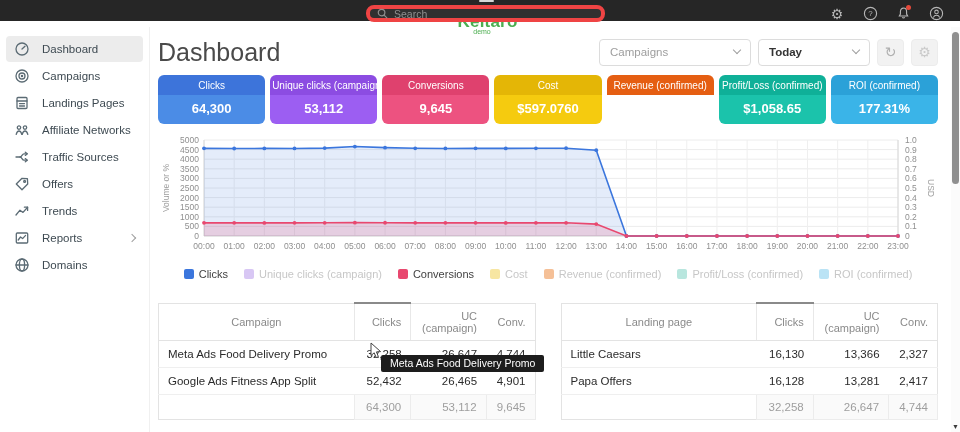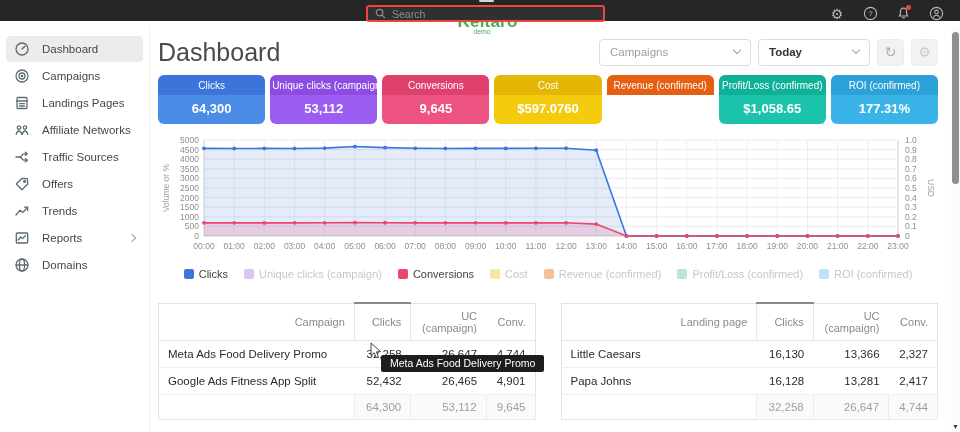--- a/index.html
+++ b/index.html
@@ -8,21 +8,21 @@
   .stage { position:relative; width:960px; height:432px; background:#fff; }
 
   
   .topbar { position:absolute; top:0; left:0; width:960px; height:21px;
     background:#262626; display:flex; align-items:center; z-index:40;flex-direction:column; }
   .burger { margin-left:13px; display:flex; flex-direction:column; gap:3px; cursor:pointer; }
   .burger i { display:block; width:15px; height:2px; background:#d6d6d6; border-radius:1px; }
   .logo { color:#4cae50; font-size:17px; font-weight:bold; margin-left:15px; letter-spacing:.2px; }
   .logo-sub { color:#4cae50; font-size:7px; margin-left:4px; margin-bottom:7px; align-self:center; position:relative; top:-4px; }
   .searchbox { position:absolute; left:366px; top:5px; width:239px; height:17px;
-    background:#303030; border:2px solid #ef4444; border-radius:3px;
+    background:#303030; border:4px solid #ef4444; border-radius:8px;
     display:flex; align-items:center; padding:0 7px; }
   .searchbox svg { flex:0 0 auto; }
   .searchbox input { background:transparent; border:none; outline:none; color:#bdbdbd;
     font-size:10.5px; margin-left:6px; width:100%; font-family:"Liberation Sans",sans-serif; }
   .searchbox input::placeholder { color:#8f8f8f; }
   .tb-icons { position:absolute; right:16px; top:0; height:27px; display:flex; align-items:center; gap:17px; }
   .tb-ic { position:relative; width:16px; height:16px; display:flex; align-items:center; justify-content:center;
     color:#b6b6b6; font-size:14px; cursor:pointer; }
   .bell-dot { position:absolute; top:-1px; right:0px; width:5px; height:5px; background:#e5493a; border-radius:50%; }
 
@@ -62,21 +62,21 @@
   .chartwrap { margin-top:8px; }
   .legend { display:flex; justify-content:center; gap:16px; margin-top:2px; font-size:11px; }
   .leg-item { display:flex; align-items:center; cursor:pointer; }
   .leg-sq { width:10px; height:10px; border-radius:2px; margin-right:5px; }
   .leg-item .t { color:#424242; }
   .leg-item.inactive .t { color:#c7c7c7; }
 
   
   .tables { display:grid; grid-template-columns:1fr 1fr; gap:25px; margin-top:22px; }
   table.dash { width:100%; border-collapse:collapse; border:1px solid #e3e3e3; font-size:11.5px; background:#fff; }
-  table.dash th { font-weight:400; color:#8a8a8a; text-align:right; padding:6px 9px;
+  table.dash th { font-weight:400; color:#8a8a8a; text-align:center; padding:6px 9px;
     border-bottom:1px solid #e3e3e3; font-size:11px; }
   table.dash th.num, table.dash td.num { text-align:right; }
   table.dash th.sorted { border-top:2px solid #8a8a8a; border-left:1px solid #e8e8e8;
     border-right:1px solid #e8e8e8; }
   table.dash td { padding:7px 9px; color:#2b2b2b; border-bottom:1px solid #efefef; }
   table.dash tfoot td { color:#9e9e9e; padding:6px 9px; border-bottom:none; }
   table.dash tfoot td.box { background:#fafafa; border:1px solid #ececec; }
 
   
   .tooltip { position:absolute; left:381px; top:355px; background:#1d1d1d; color:#fff;
@@ -489,21 +489,21 @@
             </tr>
           </thead>
           <tbody>
             <tr>
               <td class="">Little Caesars</td>
               <td class="num">16,130</td>
               <td class="num">13,366</td>
               <td class="num">2,327</td>
             </tr>
             <tr>
-              <td class="">Papa Johns</td>
+              <td class="">Papa Offers</td>
               <td class="num">16,128</td>
               <td class="num">13,281</td>
               <td class="num">2,417</td>
             </tr>
           </tbody>
           <tfoot>
             <tr>
               <td class=""></td>
               <td class="num box">32,258</td>
               <td class="num box">26,647</td>

